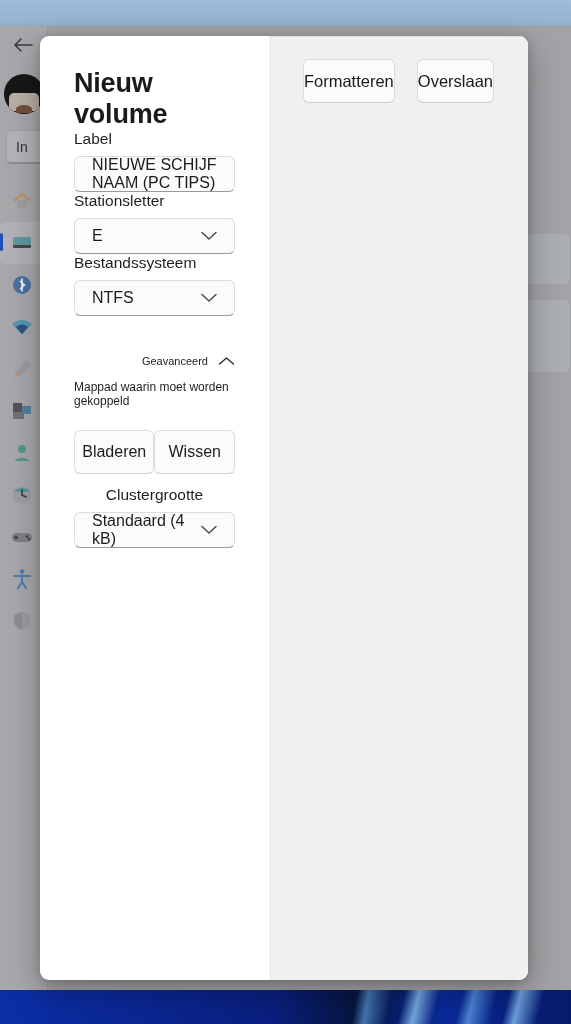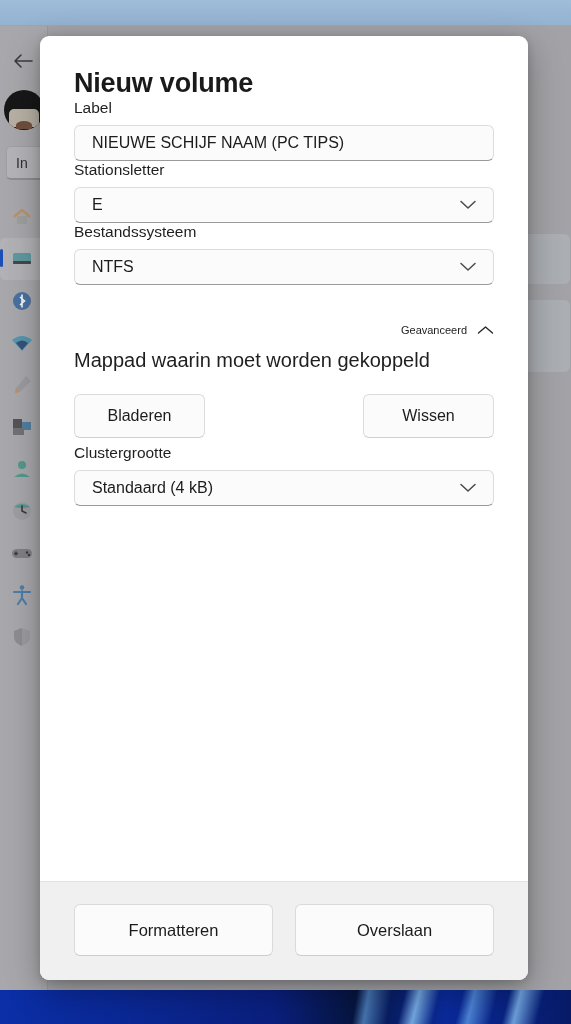--- a/index.html
+++ b/index.html
@@ -35,21 +35,21 @@
     display: flex;
   }
 
   
   .nav {
     width: 48px;
     background: #a8a8ac;
     border-right: 1px solid #9a9a9e;
     position: relative;
     flex: 0 0 48px;
-    padding-top: 16px;
+    padding-top: 0;
   }
   .back-arrow {
     width: 34px; height: 30px;
     margin: 4px 0 0 6px;
     display: flex; align-items: center; justify-content: center;
     color: #3b3b3f;
   }
   .avatar {
     width: 40px; height: 40px;
     border-radius: 50%;
@@ -176,42 +176,42 @@
     position: absolute;
     left: 40px;
     top: 36px;
     width: 488px;
     height: 944px;
     background: #ffffff;
     border-radius: 9px;
     box-shadow: 0 10px 34px rgba(0,0,0,.30), 0 2px 8px rgba(0,0,0,.16);
     overflow: hidden;
     display: flex;
-    flex-direction: column;
+    flex-direction: row;
   }
 
   .dlg-body {
     flex: 1;
     padding: 32px 34px 0 34px;
     overflow: hidden;
   }
 
   .dlg-title {
     font-size: 27px;
     font-weight: bold;
     color: #1a1a1a;
     letter-spacing: -.2px;
   }
 
   .field-label {
     font-size: 15.5px;
     color: #1f1f1f;
     margin-bottom: 8px;
   }
-  .field-label.tight { margin-top: 6px; }
+  .field-label.tight { margin-top: 12px; text-align: center; }
 
   .tbox, .cbox {
     height: 36px;
     border: 1px solid #dcdcdc;
     border-bottom: 1px solid #9a9a9a;
     border-radius: 6px;
     background: #fbfbfb;
     display: flex;
     align-items: center;
     padding: 0 14px 0 17px;
@@ -228,21 +228,21 @@
     justify-content: flex-end;
     align-items: center;
     gap: 10px;
   }
   .adv-row .adv-label {
     font-size: 11px;
     color: #1c1c1c;
   }
 
   .adv-sub-label {
-    font-size: 20px;
+    font-size: 12px;
     color: #1f1f1f;
     margin-top: 10px;
     margin-bottom: 9px;
   }
 
   .btn-row {
     display: flex;
     justify-content: space-between;
     margin-top: 22px;
   }
@@ -265,21 +265,21 @@
   .dlg-footer {
     flex: 0 0 auto;
     background: #f0f0f0;
     border-top: 1px solid #e2e2e2;
     padding: 22px 34px 24px 34px;
     display: flex;
     gap: 22px;
   }
   .fbtn {
     flex: 1;
-    height: 52px;
+    height: 44px;
     border: 1px solid #dadada;
     border-bottom-color: #cdcdcd;
     border-radius: 6px;
     background: #fbfbfb;
     font-size: 16.5px;
     color: #1b1b1b;
     display: flex;
     align-items: center;
     justify-content: center;
     font-family: inherit;

